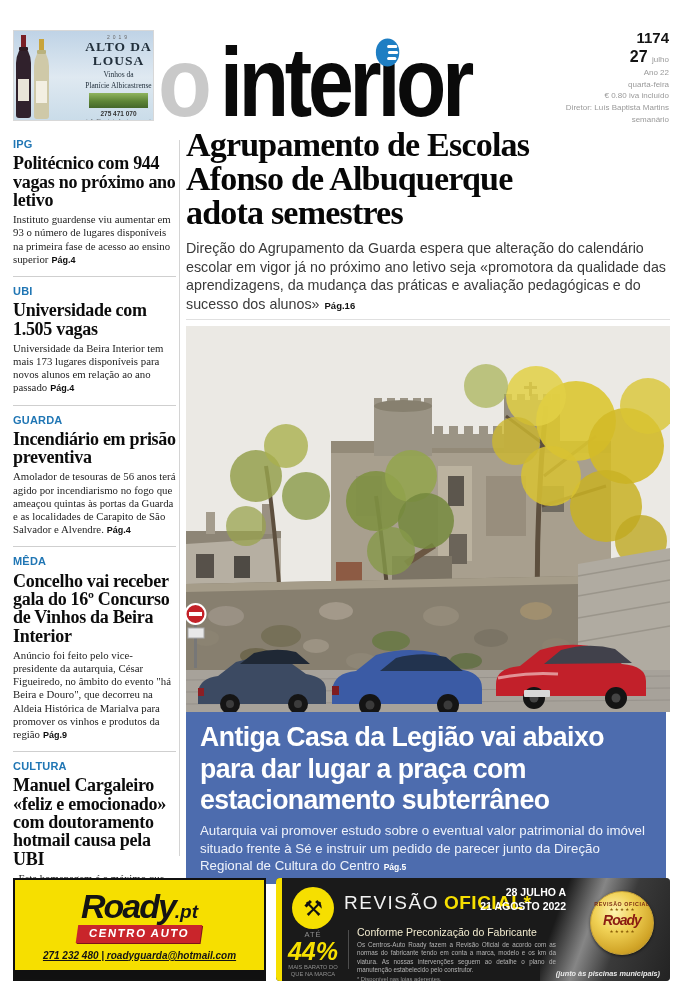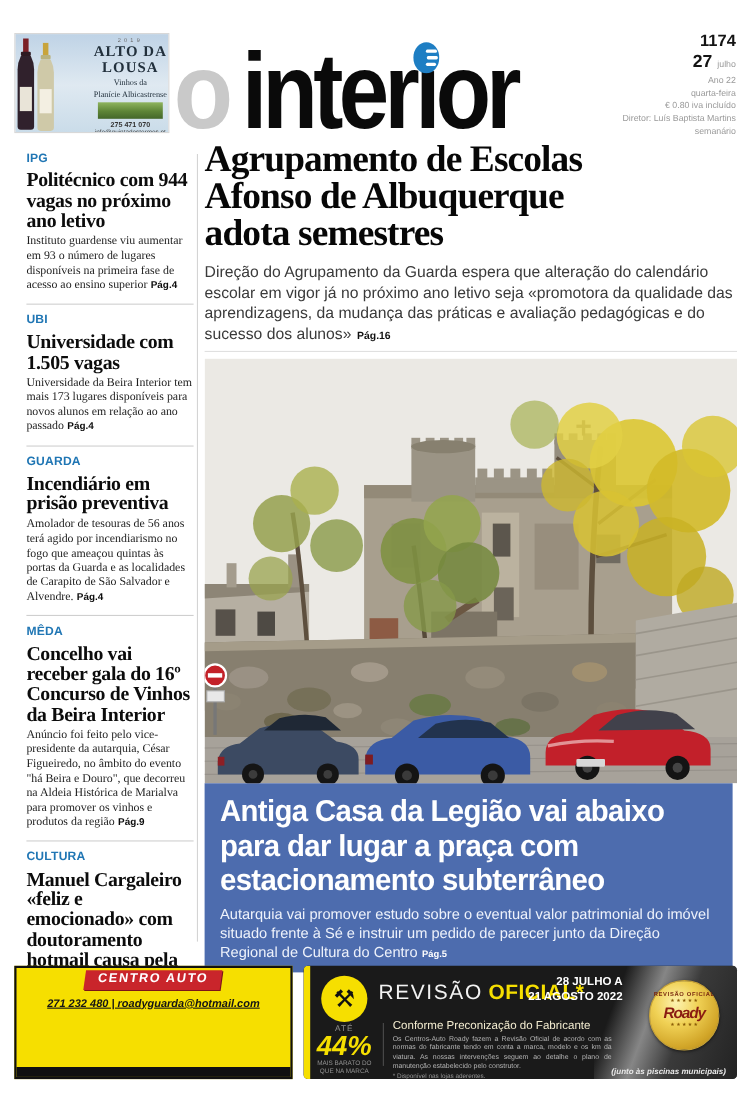--- a/index.html
+++ b/index.html
@@ -32,21 +32,21 @@
   .mast-info { position:absolute; right:14px; top:30px; width:120px; text-align:right; line-height:1.3; }
   .mi-issue { font:700 15px/1.1 "Liberation Sans", sans-serif; color:#141414; }
   .mi-dayrow { }
   .mi-day { font:700 16px/1.1 "Liberation Sans", sans-serif; color:#141414; }
   .mi-small { font:400 8px "Liberation Sans", sans-serif; color:#9a9a9a; }
   .mi-line { font:400 8px/1.45 "Liberation Sans", sans-serif; color:#9a9a9a; }
 
   
   .sidebar { position:absolute; left:13px; top:136px; width:163px; }
   .vdiv { position:absolute; left:179px; top:140px; height:716px; width:1px; background:#d4d4d4; }
-  .sb-art { padding:8px 0 10px; border-bottom:1px solid #cfcfcf;margin-left:11px; }
+  .sb-art { padding:8px 0 10px; border-bottom:1px solid #cfcfcf; }
   .sb-art:first-child { padding-top:2px; }
   .sb-art:last-child { border-bottom:none; }
   .kicker { font:700 11px/1.2 "Liberation Sans", sans-serif; color:#2076b4; letter-spacing:.2px; }
   .sb-h { font:700 18px/1.02 "Liberation Serif", serif; color:#0c0c0c; letter-spacing:-.3px; margin:3px 0 4px; }
   .sb-b { font:400 10.8px/1.22 "Liberation Serif", serif; color:#1d1d1d; }
   .pg { font:700 9px "Liberation Sans", sans-serif; color:#0c0c0c; margin-left:3px; }
 
   
   .main { position:absolute; left:186px; top:128px; width:484px; }
   .lead-h { font:700 34px/1.0 "Liberation Serif", serif; color:#070707; letter-spacing:-.8px; }
@@ -360,20 +360,21 @@
       </div>
       <div class="pb-s">
         <span>Autarquia vai promover estudo sobre o eventual valor patrimonial do imóvel situado frente à Sé e instruir um pedido de parecer junto da Direção Regional de Cultura do Centro</span><span class="pb-pg">Pág.5</span>
       </div>
     </div>
   </div>
 
   <div class="ads">
 
     <div class="roady">
+      <div class="roady-logo"><span>Roady</span><span class="roady-suffix">.pt</span></div>
       <div><span class="roady-badge">CENTRO AUTO</span></div>
       <div class="roady-contact">271 232 480  |  roadyguarda@hotmail.com</div>
       <div class="roady-strip"></div>
     </div>
 
     <div class="revisao">
       <div class="rev-sheen"></div>
       <div class="rev-ybar"></div>
       <div class="rev-icon">⚒</div>
       <div class="rev-title">

